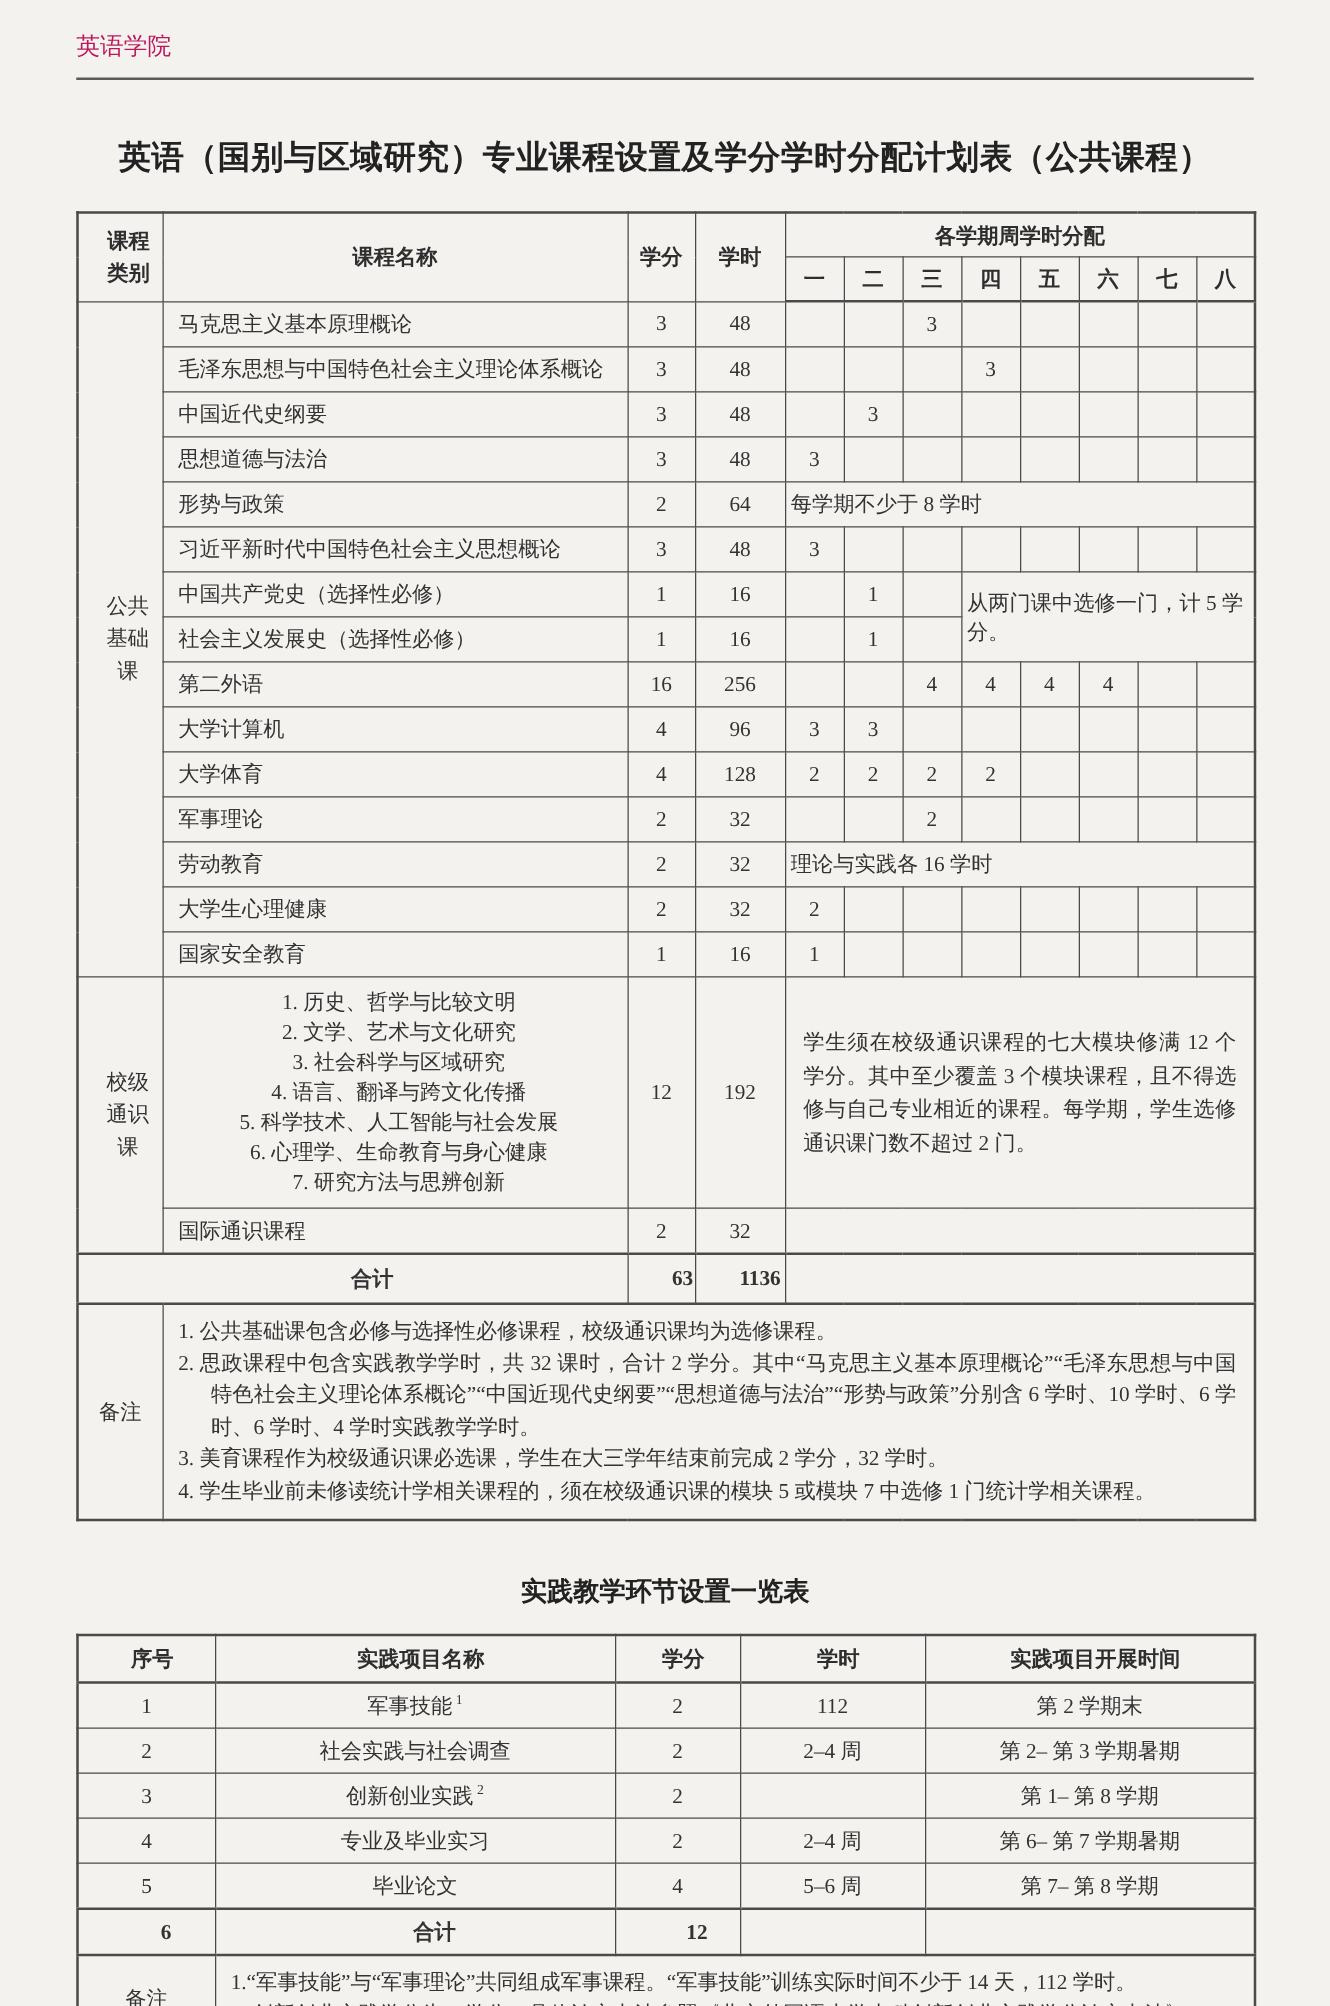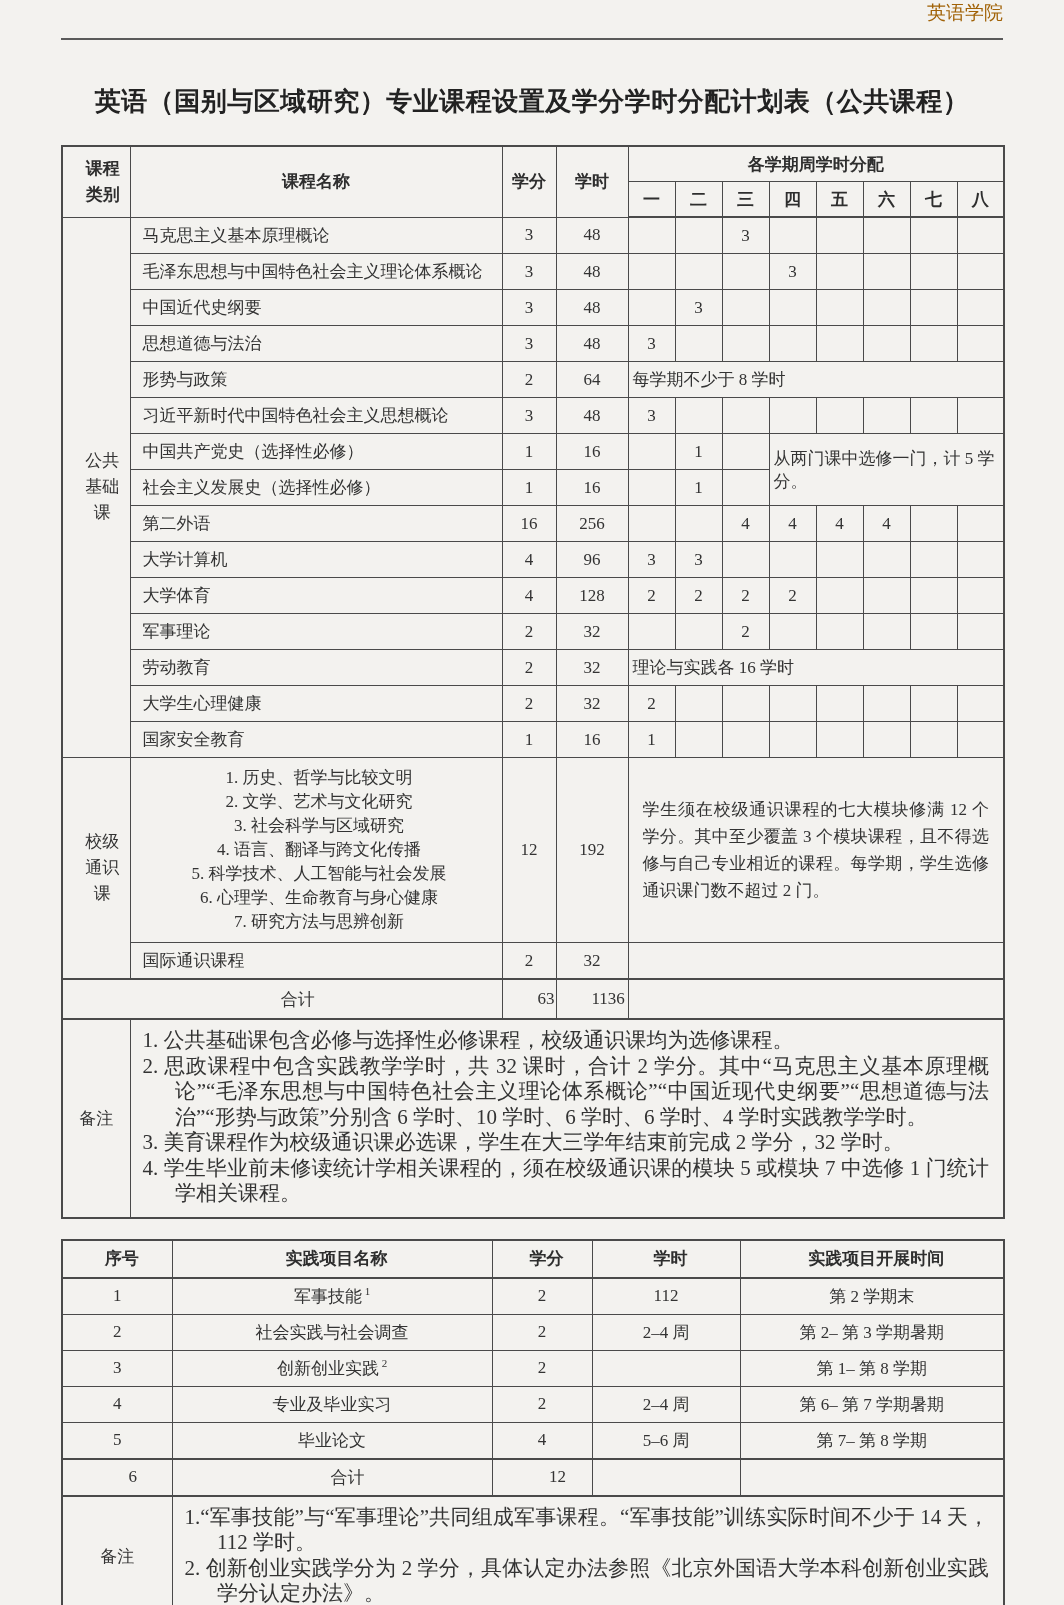--- a/index.html
+++ b/index.html
@@ -5,21 +5,21 @@
   html,body { margin:0; padding:0; }
   body {
     width:1064px; height:1605px;
     background:#f3f2ef;
     font-family:"Liberation Serif","DejaVu Serif",serif;
     color:#333;
     position:relative;
   }
   .content { width:942px; margin:0 auto 0 61px; }
 
-  .page-header { text-align:right; font-size:19px; color:#a16207; }
+  .page-header { padding-top:24px; font-size:19px; color:#be185d; }
   .header-rule { border-bottom:2px solid #5a5a5a; margin-top:12px; }
 
   .doc-title { margin-top:44px; font-size:26px; font-weight:bold; text-align:center; color:#222; letter-spacing:0.5px; }
   .doc-title2 { margin-top:42px; font-size:21px; font-weight:bold; text-align:center; color:#222; }
 
   table { border-collapse:collapse; table-layout:fixed; width:942px; background:transparent; }
   .t1 { margin-top:26px; }
   .t2 { margin-top:20px; }
   table, td, th { border:1px solid #4a4a4a; }
   table { border-width:2px; }
@@ -27,24 +27,24 @@
   td { font-size:17px; text-align:center; padding:2px 4px; color:#333; }
   thead tr.sub th, thead th { height:30px; }
   thead tr:last-child th { border-bottom-width:2px; }
 
   .cat-cell { white-space:pre-line; line-height:26px;padding-left:16px; }
   .name-cell { text-align:left; padding-left:12px; }
   .course-row td { height:31px; }
   .modules-cell { text-align:center; padding:8px 6px 8px 12px; white-space:pre-line; line-height:24px; }
   .note-span { text-align:left; }
   .note-left { text-align:justify; padding:24px 14px; line-height:27px; }
-  .total-row td { border-top-width:2px; font-weight:normal; height:34px;padding-left:35px; }
+  .total-row td { border-top-width:2px; font-weight:bold; height:34px;padding-left:35px; }
   .remarks-row td { border-top-width:2px; }
   .remarks-cell { text-align:left; padding:8px 14px 10px 12px; }
-  .remark-item { padding-left:1.55em; text-indent:-1.55em; line-height:25.5px; text-align:justify; font-size:21px; }
+  .remark-item { padding-left:1.55em; text-indent:-1.55em; line-height:25.5px; text-align:justify; font-size:17px; }
   sup { font-size:11px; }
 
   .t2 th { height:32px;padding-left:12px; }
   .t2 td { height:31px; }
   .t2 .total-row td { height:31px; }
 </style>
 </head>
 <body>
 
 <div class="content">
@@ -295,20 +295,21 @@
           <td class="remarks-cell" colspan="11">
             <div class="remark-item">1. 公共基础课包含必修与选择性必修课程，校级通识课均为选修课程。</div>
             <div class="remark-item">2. 思政课程中包含实践教学学时，共 32 课时，合计 2 学分。其中“马克思主义基本原理概论”“毛泽东思想与中国特色社会主义理论体系概论”“中国近现代史纲要”“思想道德与法治”“形势与政策”分别含 6 学时、10 学时、6 学时、6 学时、4 学时实践教学学时。</div>
             <div class="remark-item">3. 美育课程作为校级通识课必选课，学生在大三学年结束前完成 2 学分，32 学时。</div>
             <div class="remark-item">4. 学生毕业前未修读统计学相关课程的，须在校级通识课的模块 5 或模块 7 中选修 1 门统计学相关课程。</div>
           </td>
         </tr>
       </tbody>
   </table>
 
+  <div class="doc-title2">实践教学环节设置一览表</div>
 
   <table class="t2">
     <colgroup>
       <col style="width:110px">
         <col style="width:320px">
         <col style="width:100px">
         <col style="width:148px">
         <col style="width:264px">
     </colgroup>
     <thead>

